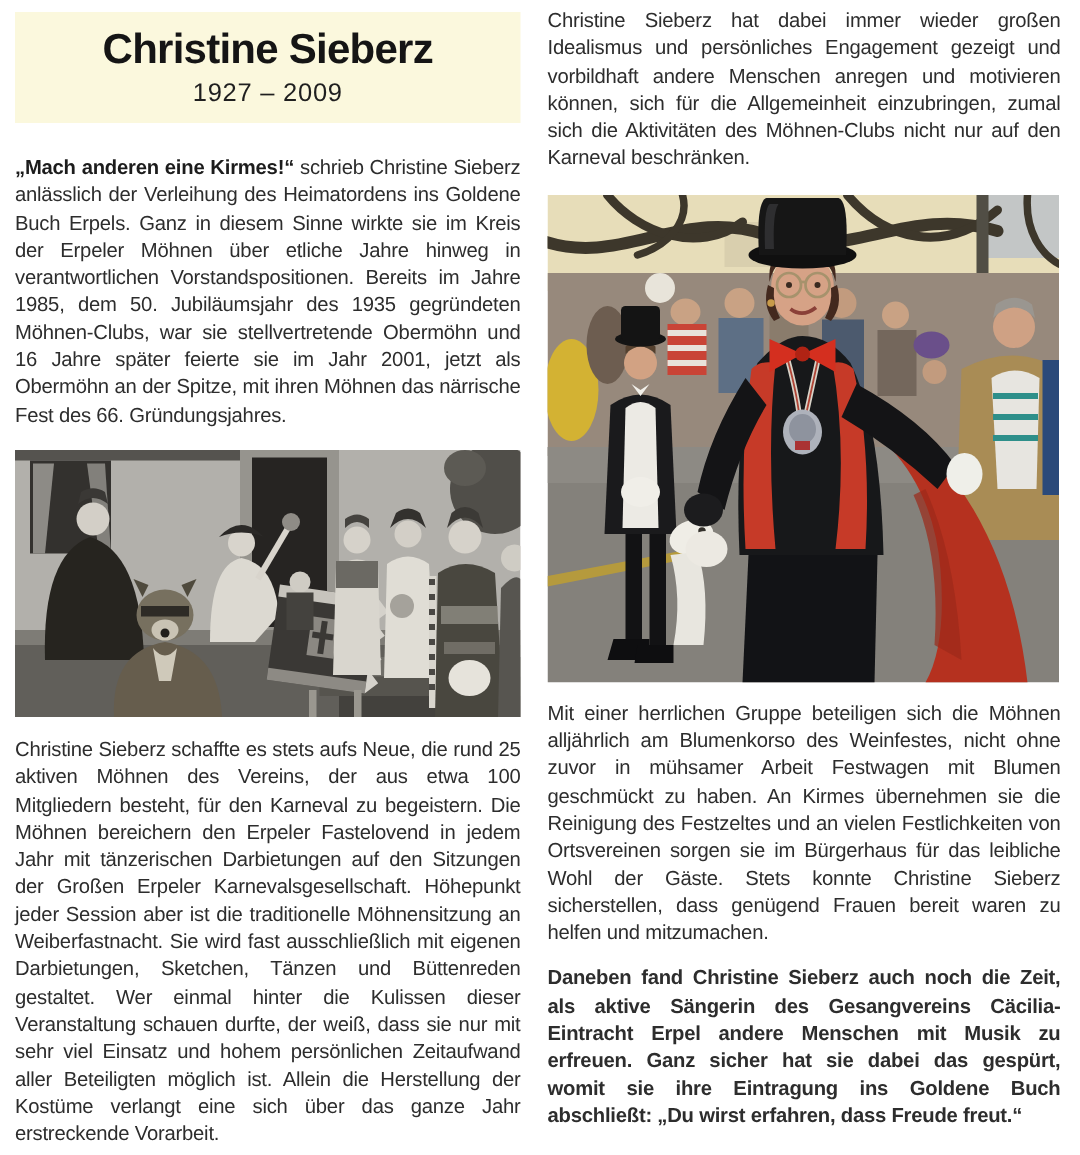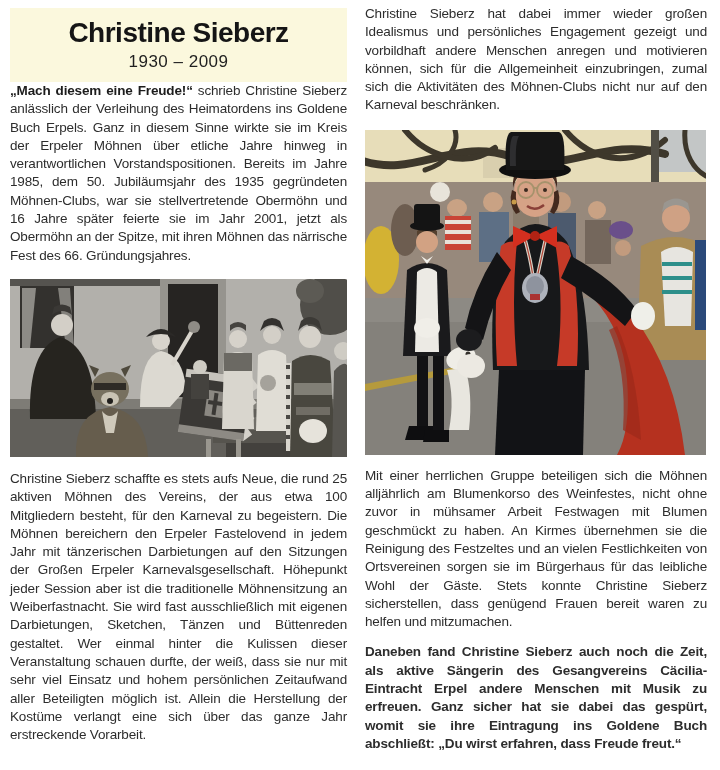--- a/index.html
+++ b/index.html
@@ -9,21 +9,21 @@
     background:#ffffff; overflow:hidden;
   }
   .col { position:absolute; }
   .col-left  { left:10px;  top:8px;  width:337px; }
   .col-right { left:365px; top:5px;  width:342px; }
 
   .header-box {
     background:#fbf8dd;
     height:74px;
     display:flex; flex-direction:column; align-items:center; justify-content:center;
-    margin-bottom:0;
+    margin-bottom:21px;
   }
   .header-box .title {
     margin:0; font-size:28px; font-weight:bold; color:#151515;
     letter-spacing:-0.5px; line-height:1.05; white-space:nowrap;
   }
   .header-box .years {
     font-size:17px; color:#1f1f1f; margin-top:4px; letter-spacing:0.5px;
   }
 
   .body-text {
@@ -43,24 +43,24 @@
 </style>
 </head>
 <body>
 
 <div class="page">
 
   <div class="col col-left">
 
     <div class="header-box">
       <h1 class="title">Christine Sieberz</h1>
-      <div class="years">1930 – 2009</div>
+      <div class="years">1927 – 2009</div>
     </div>
 
-    <p class="body-text"><span class="lead">„Mach diesem eine Freude!“</span>
+    <p class="body-text"><span class="lead">„Mach anderen eine Kirmes!“</span>
       <span>schrieb Christine Sieberz anlässlich der Verleihung des Heimatordens ins Goldene Buch Erpels. Ganz in diesem Sinne wirkte sie im Kreis der Erpeler Möhnen über etliche Jahre hinweg in verantwortlichen Vorstandspositionen. Bereits im Jahre 1985, dem 50. Jubiläumsjahr des 1935 gegründeten Möhnen-Clubs, war sie stellvertretende Obermöhn und 16 Jahre später feierte sie im Jahr 2001, jetzt als Obermöhn an der Spitze, mit ihren Möhnen das närrische Fest des 66. Gründungsjahres.</span></p>
 
     <figure class="photo photo-bw">
       <svg viewBox="0 0 337 178" width="337" height="178" xmlns="http://www.w3.org/2000/svg">
         <rect width="337" height="178" fill="#b2b0ab"></rect>
         <rect width="210" height="7" fill="#55534f"></rect>
 
         <rect x="10" y="7" width="54" height="62" fill="#33312e"></rect>
         <path d="M12,9 L26,9 L20,69 L12,69 Z" fill="#8d8b86"></path>
         <path d="M60,9 L48,9 L56,69 L64,69 Z" fill="#82807b"></path>

